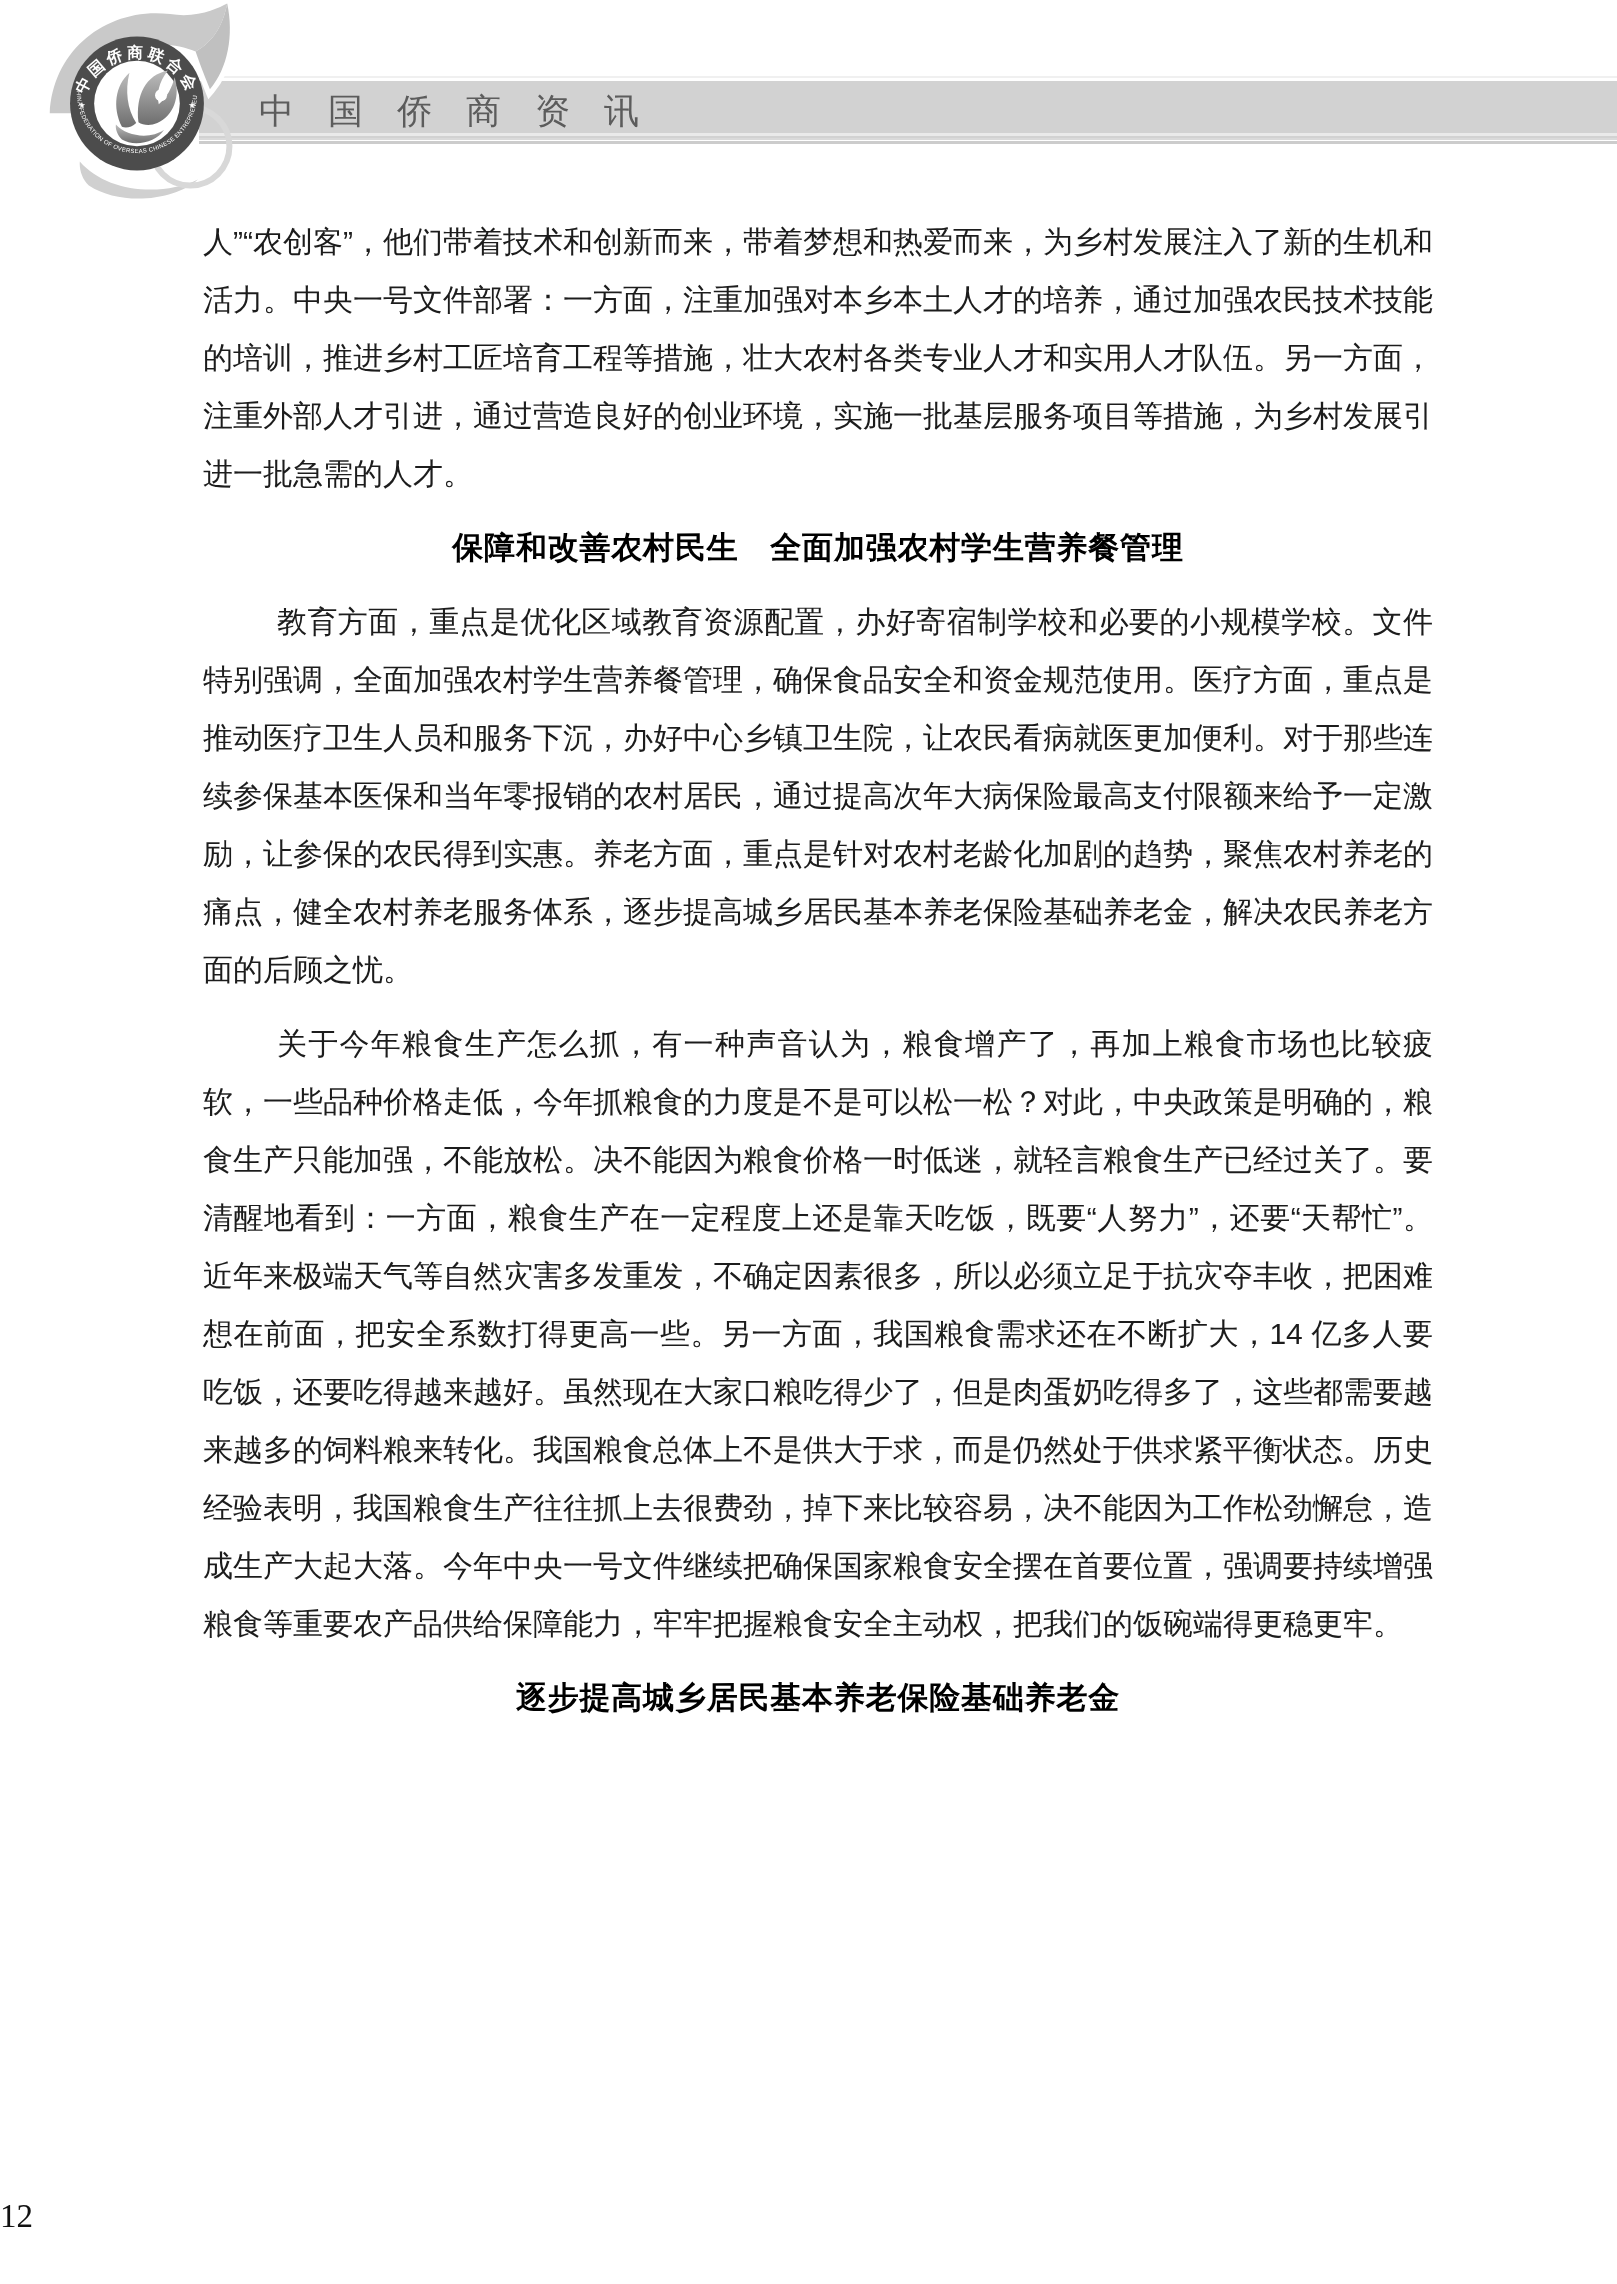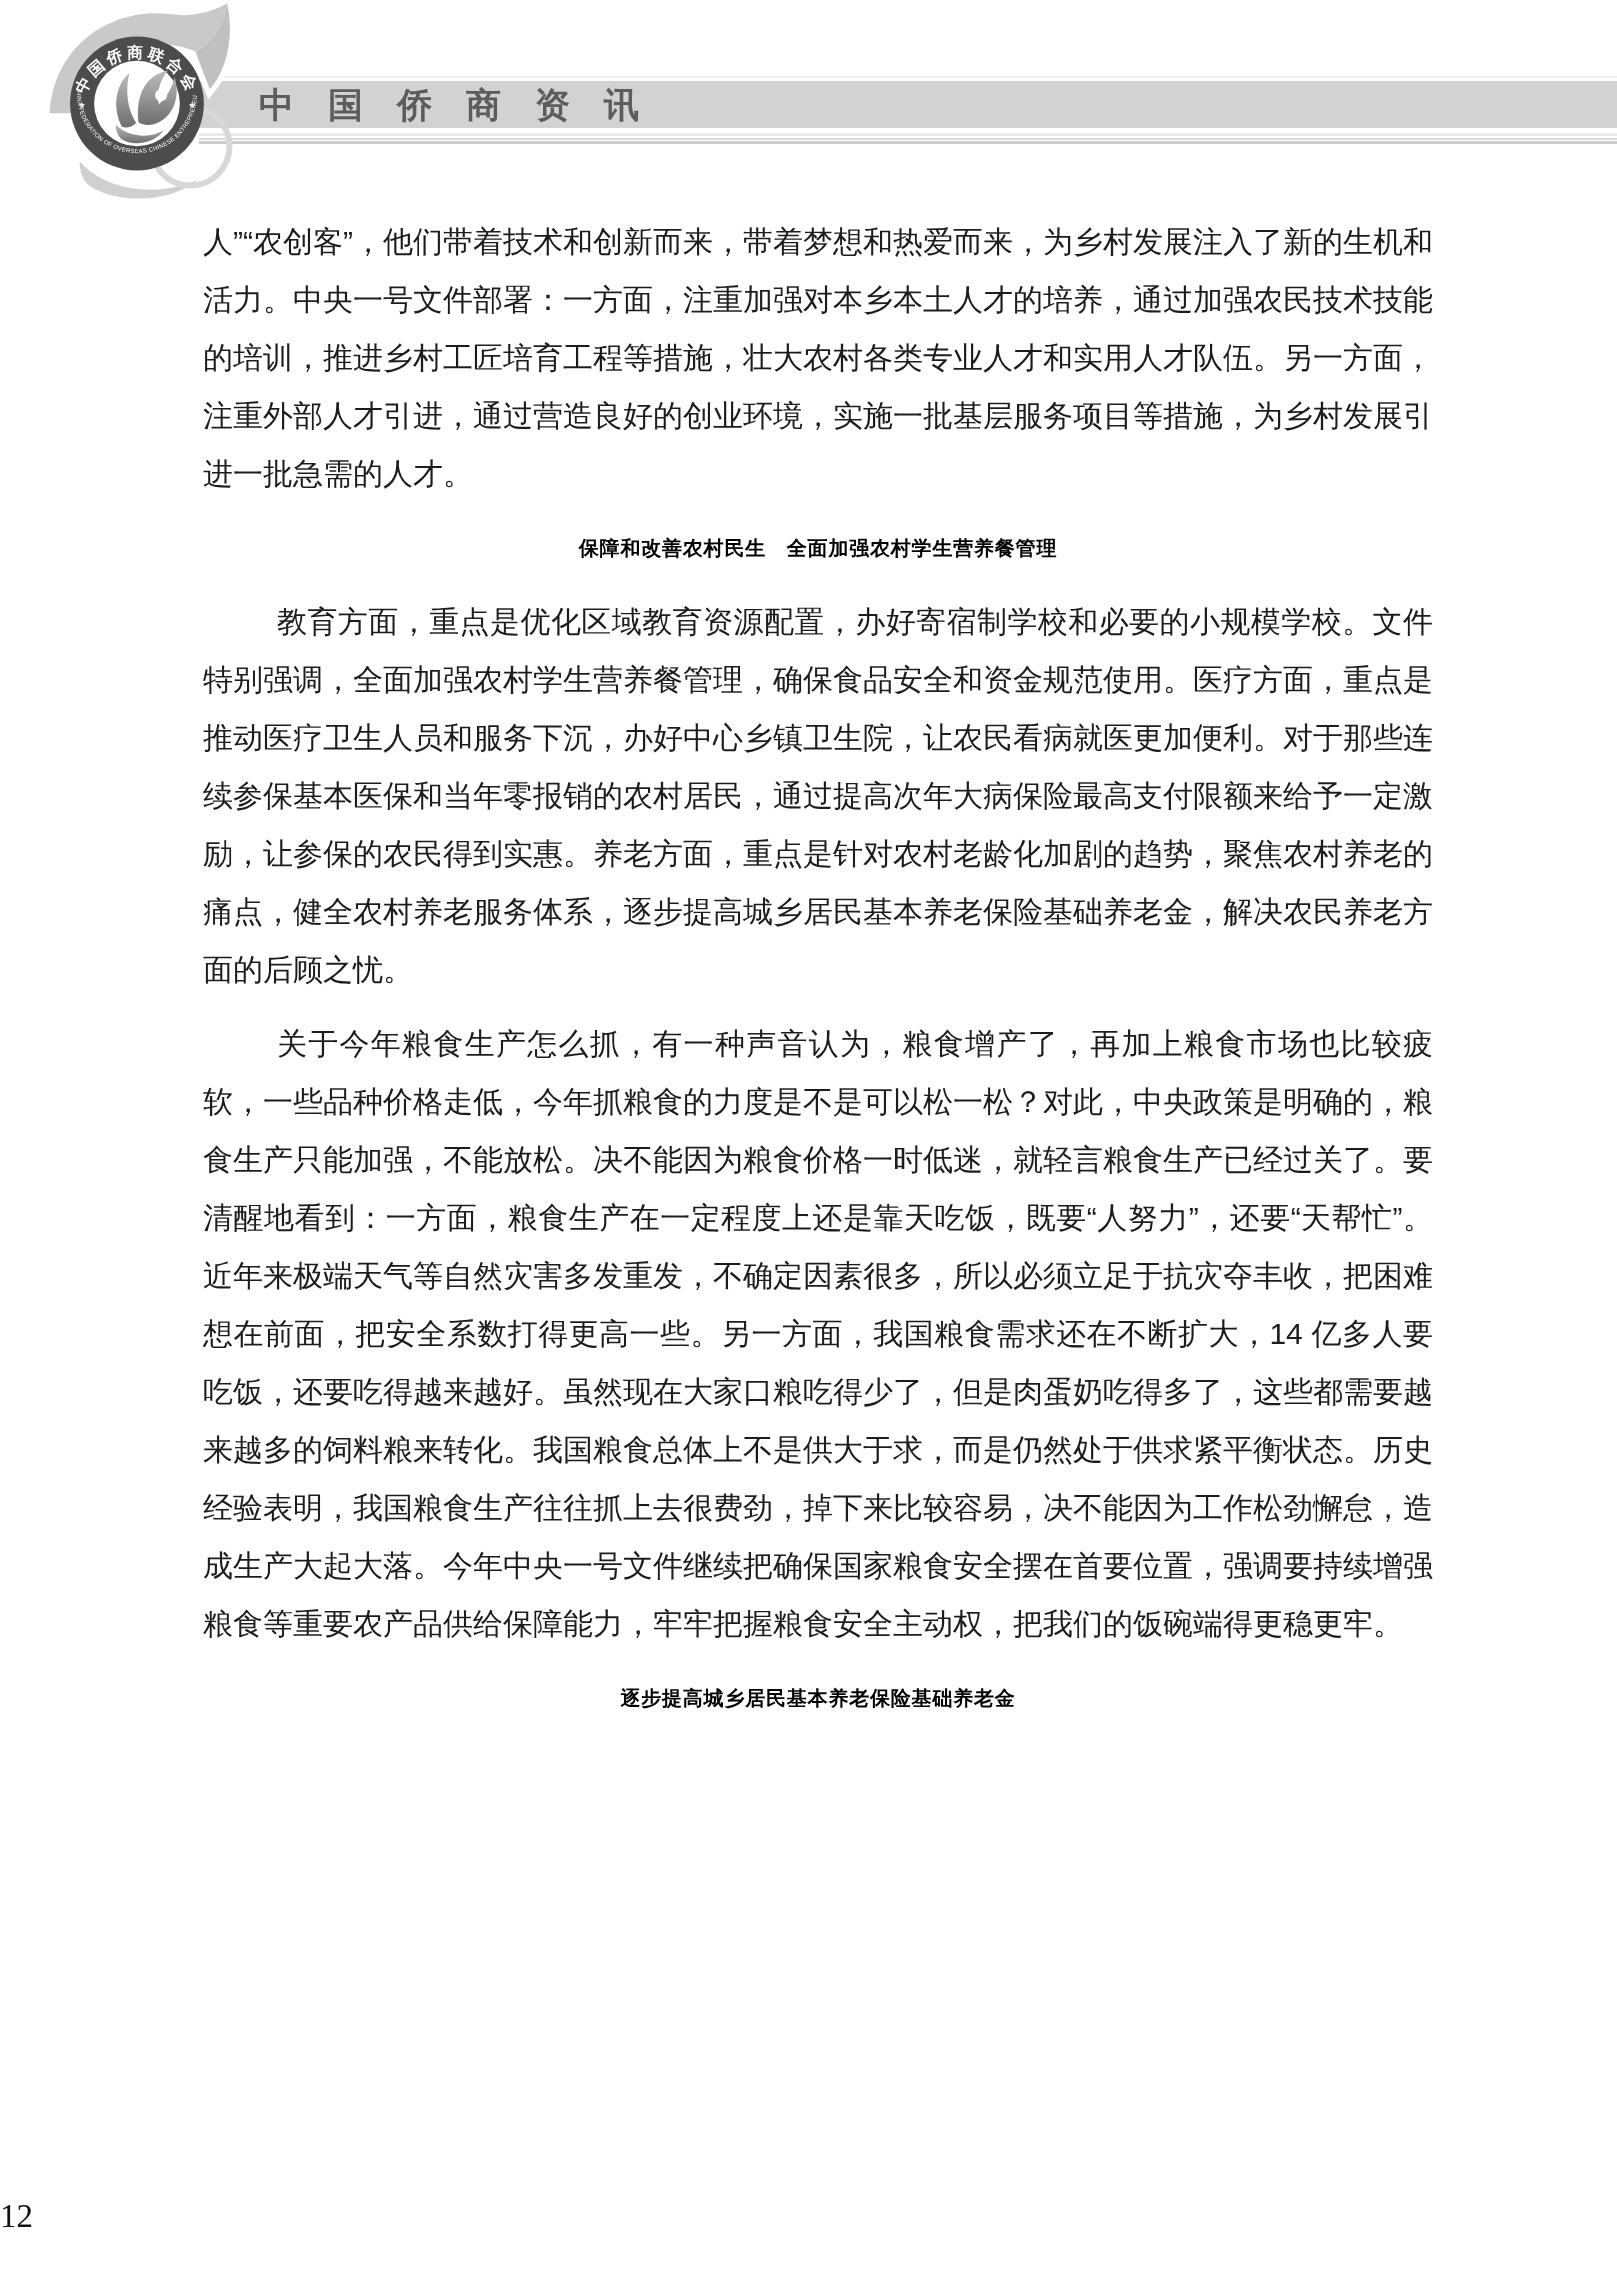--- a/index.html
+++ b/index.html
@@ -10,23 +10,22 @@
     background:#ffffff;
     overflow:hidden;
     font-family:"Liberation Sans","DejaVu Sans",sans-serif;
   }
   
   .hairline-top{
     position:absolute;left:199px;right:0;top:76px;height:2.3px;
     background:#f0f0f0;
   }
   .header-bar{
-    position:absolute;left:199px;right:0;top:81px;height:47px;
+    position:absolute;left:199px;right:0;top:81px;height:59px;
     background:#d2d2d2;
-    font-weight:bold;
   }
   .masthead{
     position:absolute;left:60px;top:50%;transform:translateY(-50%);
     font-size:35px;letter-spacing:34px;color:#5c5c5c;white-space:nowrap;
   }
   .rule{position:absolute;left:199px;right:0;}
   .rule1{top:133px;height:3px;background:#eaeaea;}
   .rule2{top:138px;height:2.3px;background:#dadada;}
   .rule3{top:141px;height:3px;background:#cccccc;}
   
@@ -38,21 +37,21 @@
   .ring-star{font-size:11px;fill:#ffffff;}
   
   .article{
     position:absolute;left:187px;top:197px;width:1262px;
     font-size:30px;line-height:58px;color:#1c1c1c;
     text-align:justify;
   }
   .para{margin:16px;}
   .para.indent{text-indent:74px;}
   .heading{
-    margin:0;font-size:20px;font-weight:bold;line-height:58px;
+    margin:0;font-size:31px;font-weight:bold;line-height:58px;
     text-align:center;color:#000000;letter-spacing:0.8px;text-indent:0;
   }
   
   .page-number{
     position:absolute;top:2198px;left:0;width:100%;
     text-align:left;font-family:"Liberation Serif",serif;
     font-size:33px;color:#111111;
   }
 </style>
 </head>

